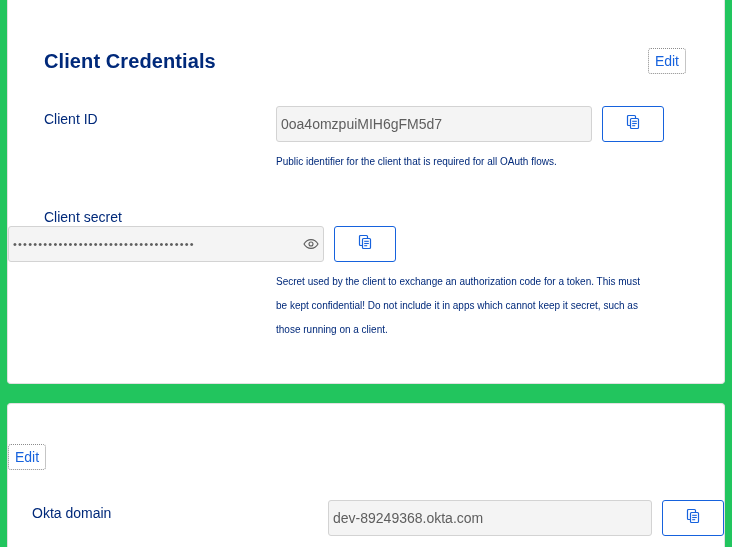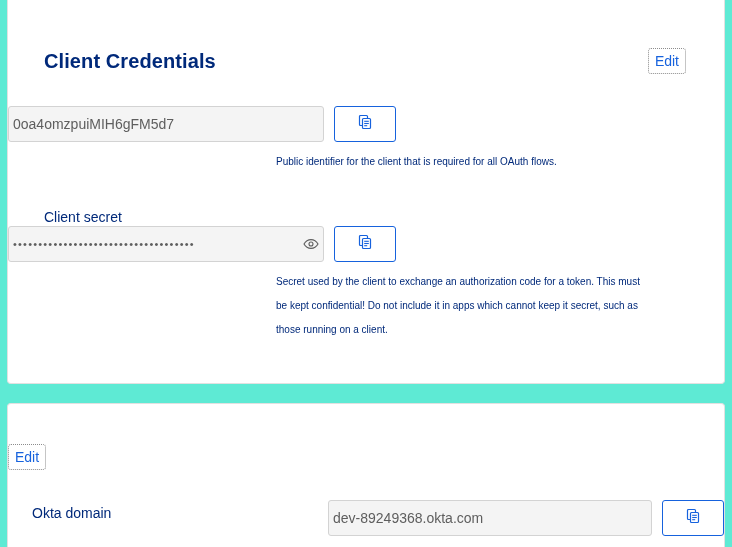--- a/index.html
+++ b/index.html
@@ -11,21 +11,21 @@
   body {
     width: 732px;
     height: 547px;
     overflow: hidden;
     color: #00297a;
   }
   .page {
     width: 732px;
     height: 547px;
     position: relative;
-    background: #5eead4;
+    background: #22c55e;
     box-sizing: border-box;
     padding: 0 7px;
   }
   .card {
     background: #ffffff;
     border: 1px solid #e1e1e1;
     border-radius: 4px;
     box-sizing: border-box;
     width: 718px;
     position: relative;
@@ -175,20 +175,21 @@
 
 <div class="page">
 
   <section class="card credentials">
     <div class="card-header">
       <div class="card-title">Client Credentials</div>
       <div class="edit-link edit-outline">Edit</div>
     </div>
 
     <div class="field-row row-client-id">
+      <div class="field-label">Client ID</div>
       <div class="field-control">
         <div class="text-input input-client-id">
           <span class="value">0oa4omzpuiMIH6gFM5d7</span>
         </div>
         <div class="copy-button">
           <span>
             <svg width="16" height="16" viewBox="0 0 16 16" fill="none" xmlns="http://www.w3.org/2000/svg">
               <rect x="2.5" y="1.5" width="8" height="10" rx="1" stroke="#1662dd" stroke-width="1.2" fill="#ffffff"></rect>
               <rect x="5.5" y="4.5" width="8" height="10" rx="1" stroke="#1662dd" stroke-width="1.2" fill="#ffffff"></rect>
               <line x1="7.2" y1="7.3" x2="11.8" y2="7.3" stroke="#1662dd" stroke-width="1.1"></line>

